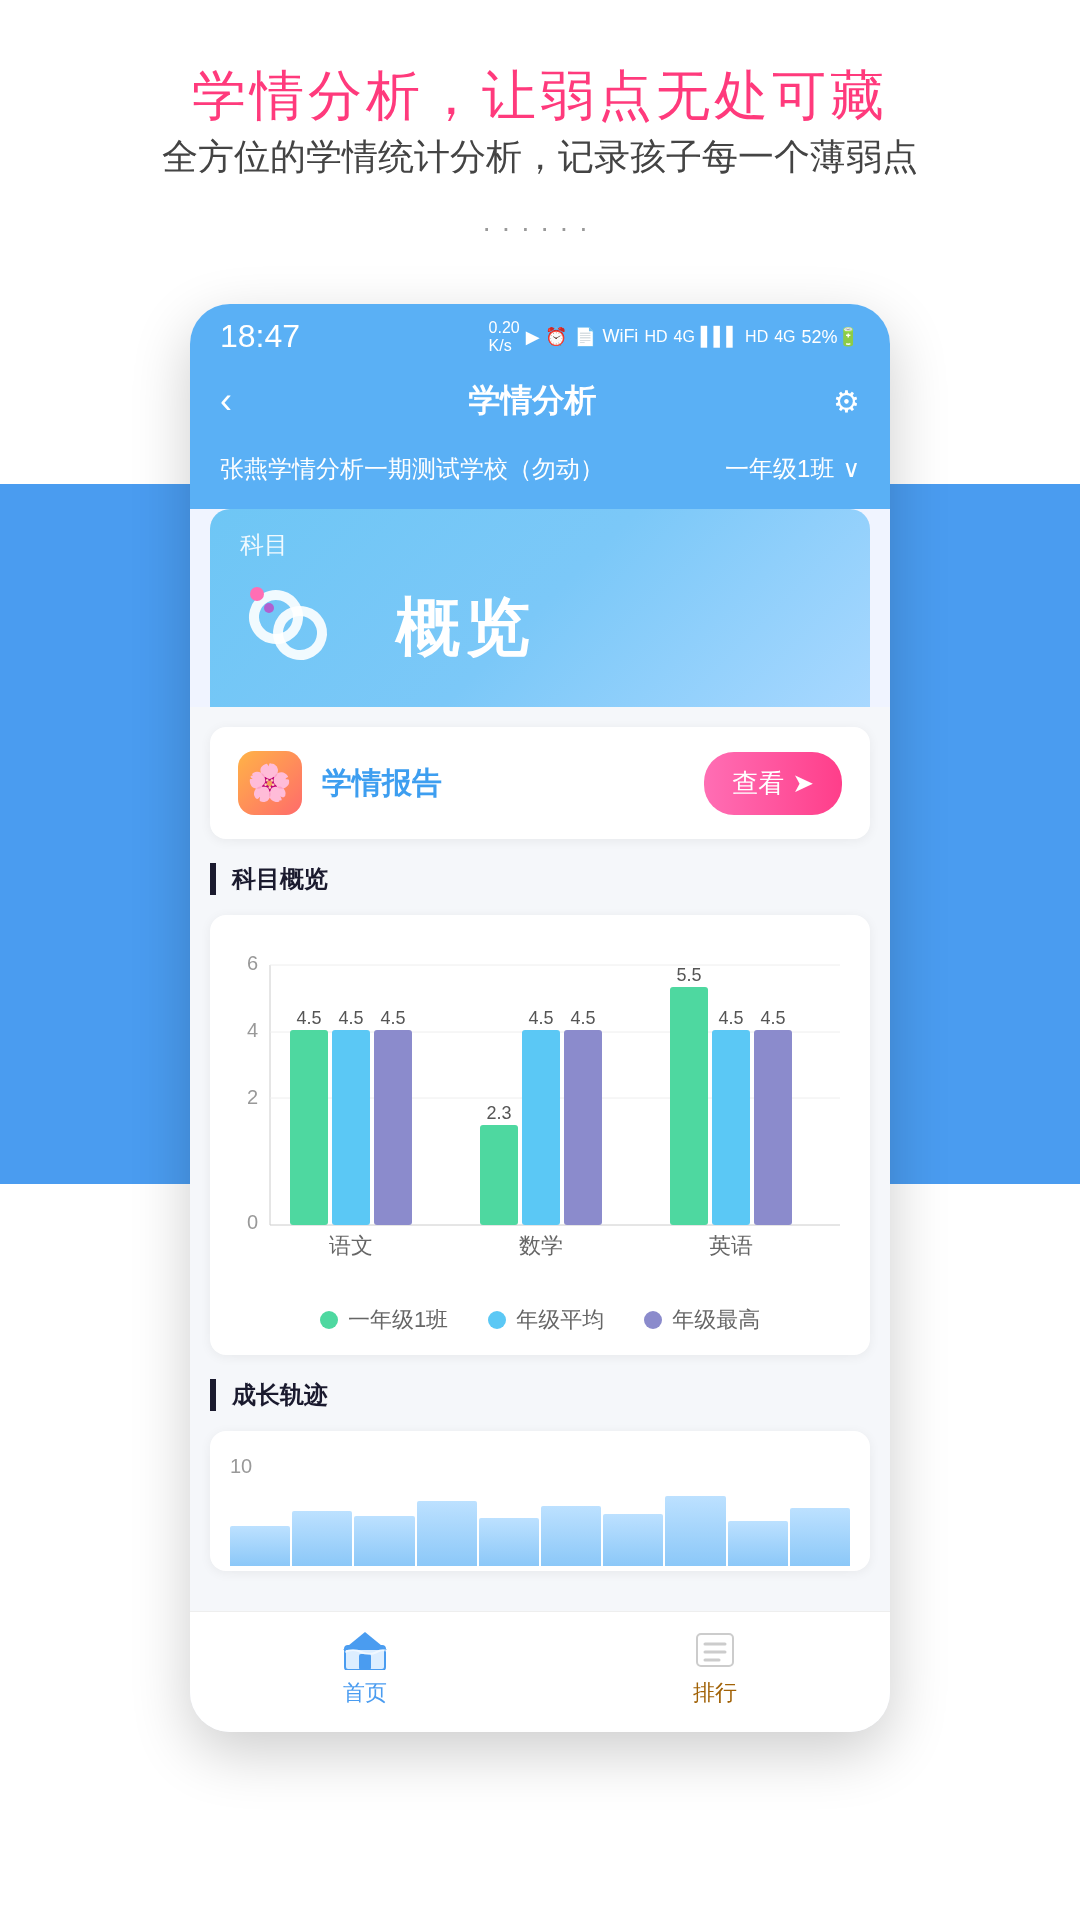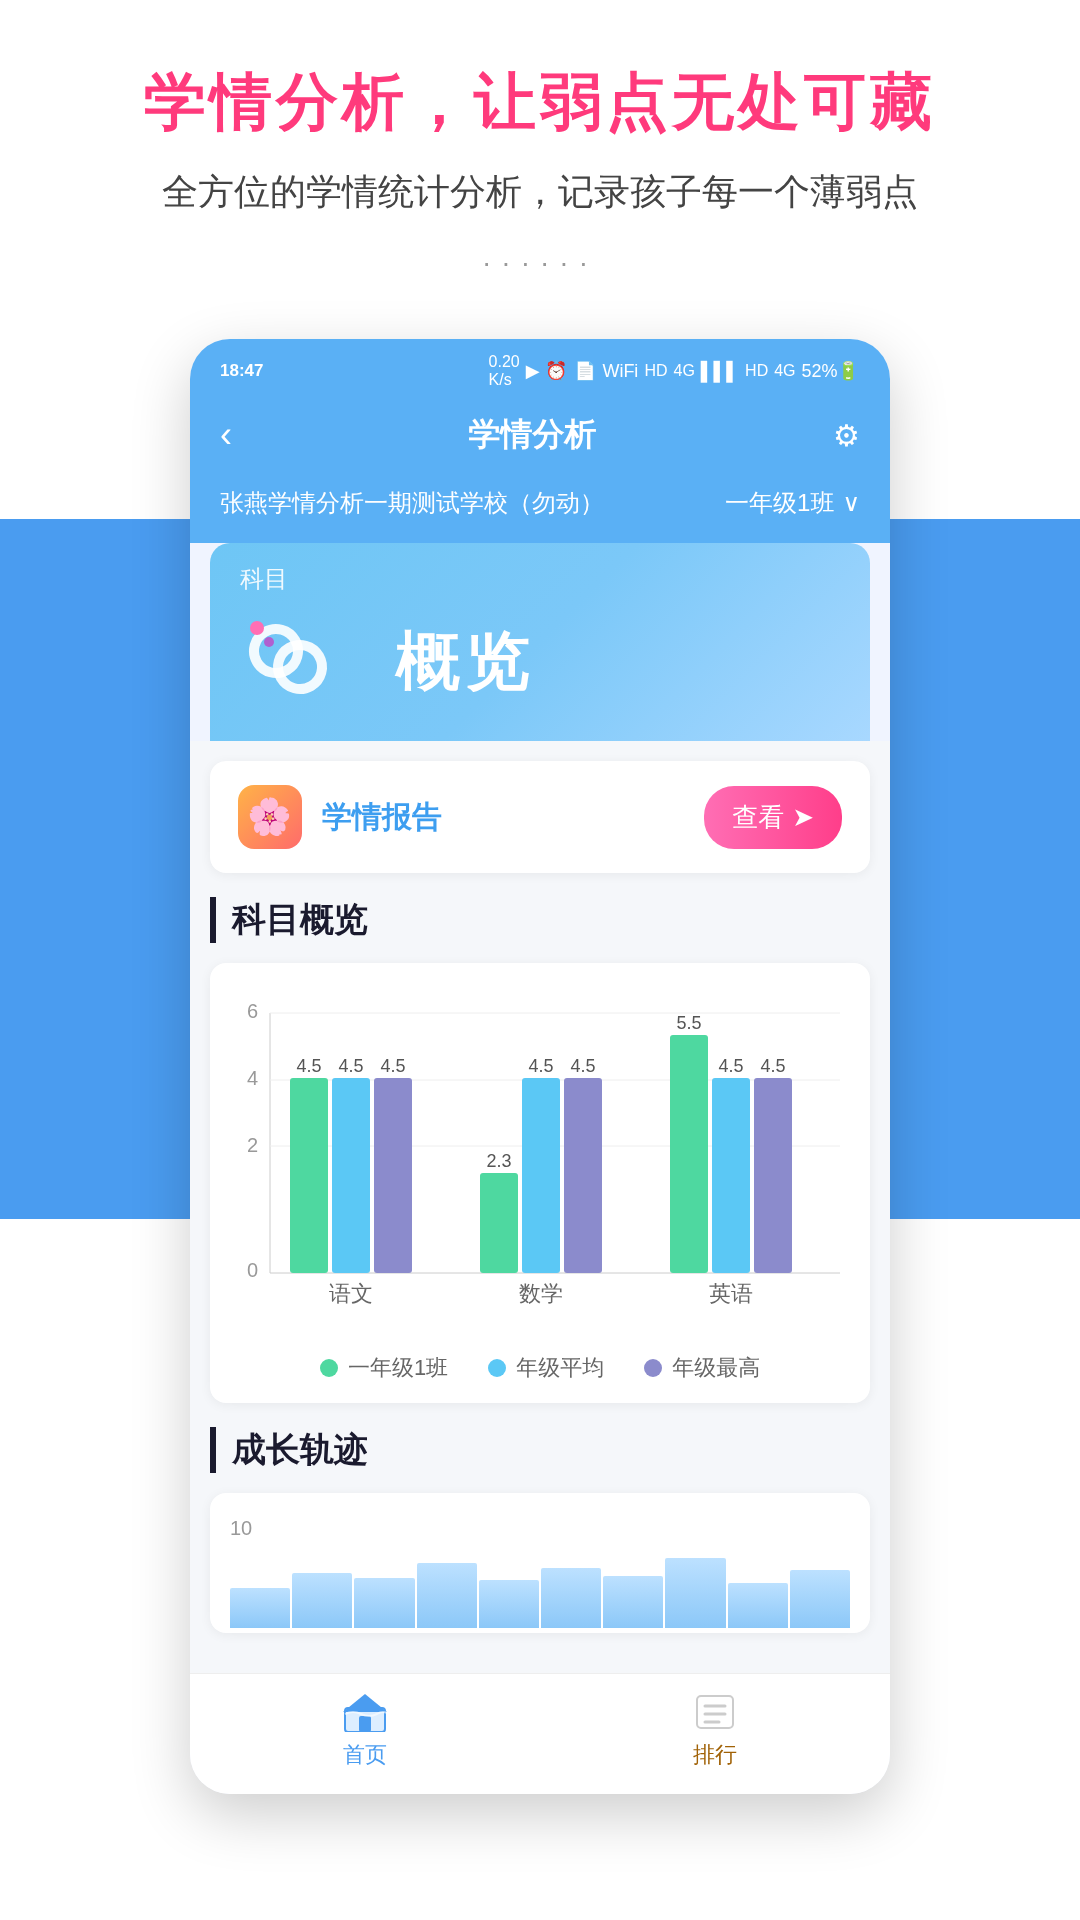--- a/index.html
+++ b/index.html
@@ -11,24 +11,23 @@
       font-family: -apple-system, 'PingFang SC', 'Hiragino Sans GB', 'Microsoft YaHei', sans-serif;
       overflow-x: hidden;
     }
 
     
     .top-section {
       text-align: center;
       padding: 60px 40px 20px;
     }
     .main-title {
-      font-size: 62px;
-      font-weight: 700;
+      font-size: 54px;
+      font-weight: 400;
       color: #ff3a7c;
-      margin-bottom: 24px;
       letter-spacing: 4px;
     }
     .sub-title {
       font-size: 36px;
       color: #444;
       font-weight: 400;
       margin-bottom: 30px;
     }
     .dots {
       font-size: 28px;
@@ -82,21 +81,21 @@
     
     .status-bar {
       background: #5ab0f5;
       padding: 14px 30px 8px;
       display: flex;
       justify-content: space-between;
       align-items: center;
       color: white;
       font-size: 22px;
     }
-    .status-time { font-weight: 700; font-size: 17px; }
+    .status-time { font-weight: 400; font-size: 32px; }
     .status-icons { display: flex; align-items: center; gap: 6px; font-size: 18px; }
 
     
     .nav-bar {
       background: #5ab0f5;
       padding: 16px 30px 20px;
       display: flex;
       align-items: center;
       justify-content: space-between;
     }
@@ -215,21 +214,21 @@
       border-radius: 30px;
       padding: 14px 28px;
       font-size: 26px;
       display: flex;
       align-items: center;
       gap: 8px;
     }
 
     
     .section-title {
-      font-size: 34px;
+      font-size: 24px;
       font-weight: 700;
       color: #1a1a2e;
       margin: 16px 0 20px;
       border-left: 6px solid #1a1a2e;
       padding-left: 16px;
     }
 
     
     .chart-container {
       background: white;

